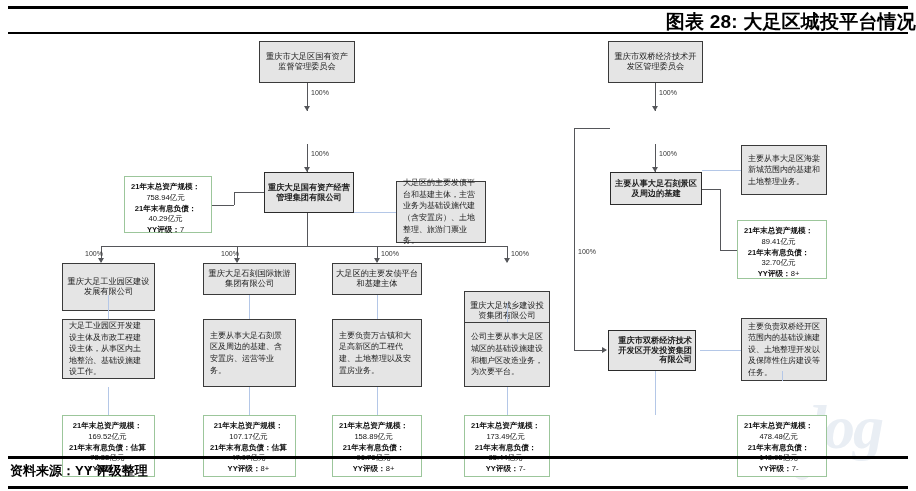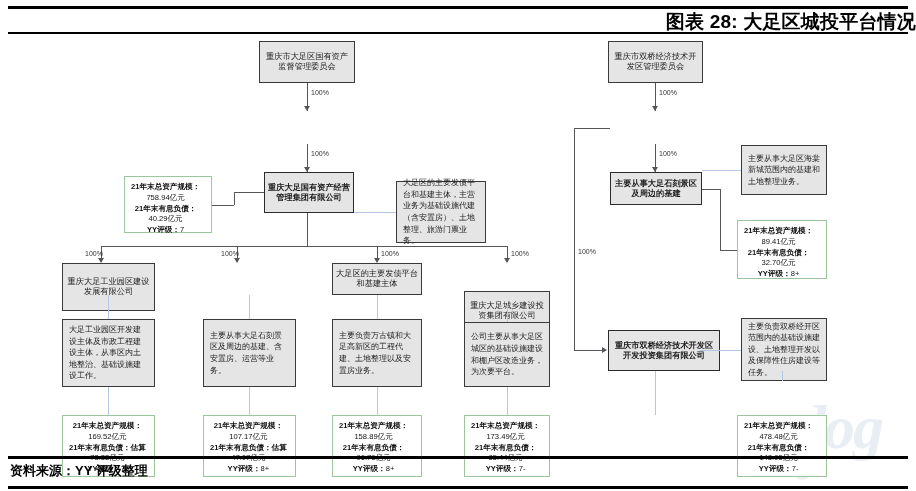--- a/index.html
+++ b/index.html
@@ -118,35 +118,36 @@
   <div class="ln h blue" style="left:354px;top:178px;width:42px;"></div>
 
   <div class="ln v" style="left:307px;top:179px;height:33px;"></div>
   <div class="ln h" style="left:101px;top:212px;width:406px;"></div>
 
   <div class="ln v" style="left:101px;top:212px;height:16px;"></div>
   <div class="arw" style="left:97.5px;top:224px;"></div>
   <div class="pct" style="left:85px;top:216px;">100%</div>
   <div class="node" style="left:62px;top:229px;width:93px;height:48px;">重庆大足工业园区建设发展有限公司</div>
   <div class="ln v blue" style="left:108px;top:261px;height:24px;"></div>
-  <div class="node desc" style="left:62px;top:285px;width:93px;height:68px;">大足工业园区开发建设主体及市政工程建设主体，从事区内土地整治、基础设施建设工作。</div>
+  <div class="node desc" style="left:62px;top:285px;width:93px;height:60px;">大足工业园区开发建设主体及市政工程建设主体，从事区内土地整治、基础设施建设工作。</div>
   <div class="ln v blue" style="left:108px;top:353px;height:28px;"></div>
   <div class="node fin" style="left:62px;top:381px;width:93px;height:62px;">
     <span>
       <b>21年末总资产规模：</b><br>
       <span>169.52亿元</span><br>
       <b>21年末有息负债：估算</b><br>
       <span>73.33亿元</span><br>
       <b>YY评级：</b><span>7-</span>
     </span>
   </div>
 
   <div class="ln v" style="left:237px;top:212px;height:16px;"></div>
   <div class="arw" style="left:233.5px;top:224px;"></div>
   <div class="pct" style="left:221px;top:216px;">100%</div>
+  <div class="node" style="left:203px;top:229px;width:93px;height:32px;">重庆大足石刻国际旅游集团有限公司</div>
   <div class="ln v blue" style="left:249px;top:261px;height:24px;"></div>
   <div class="node desc" style="left:203px;top:285px;width:93px;height:68px;">主要从事大足石刻景区及周边的基建、含安置房、运营等业务。</div>
   <div class="ln v blue" style="left:249px;top:353px;height:28px;"></div>
   <div class="node fin" style="left:203px;top:381px;width:93px;height:62px;">
     <span>
       <b>21年末总资产规模：</b><br>
       <span>107.17亿元</span><br>
       <b>21年末有息负债：估算</b><br>
       <span>47.07亿元</span><br>
       <b>YY评级：</b><span>8+</span>
@@ -215,21 +216,21 @@
   <div class="ln h" style="left:702px;top:155px;width:18px;"></div>
   <div class="ln v" style="left:720px;top:155px;height:61px;"></div>
   <div class="ln h" style="left:720px;top:216px;width:17px;"></div>
 
   <div class="ln h" style="left:574px;top:94px;width:36px;"></div>
   <div class="ln v" style="left:574px;top:94px;height:222px;"></div>
   <div class="ln h" style="left:574px;top:316px;width:32px;"></div>
   <div class="arw right" style="left:602px;top:312.5px;"></div>
   <div class="pct" style="left:578px;top:214px;">100%</div>
 
-  <div class="node strong" style="left:608px;top:296px;width:112px;height:41px;">重庆市双桥经济技术开发区开发投资集团有限公司</div>
+  <div class="node strong" style="left:608px;top:296px;width:88px;height:41px;text-align:right;">重庆市双桥经济技术开发区开发投资集团有限公司</div>
 
   <div class="node desc" style="left:741px;top:284px;width:86px;height:63px;">主要负责双桥经开区范围内的基础设施建设、土地整理开发以及保障性住房建设等任务。</div>
   <div class="ln h blue" style="left:700px;top:316px;width:41px;"></div>
 
   <div class="ln v blue" style="left:782px;top:337px;height:10px;"></div>
   <div class="node fin" style="left:737px;top:381px;width:90px;height:62px;">
     <span>
       <b>21年末总资产规模：</b><br>
       <span>478.48亿元</span><br>
       <b>21年末有息负债：</b><br>

